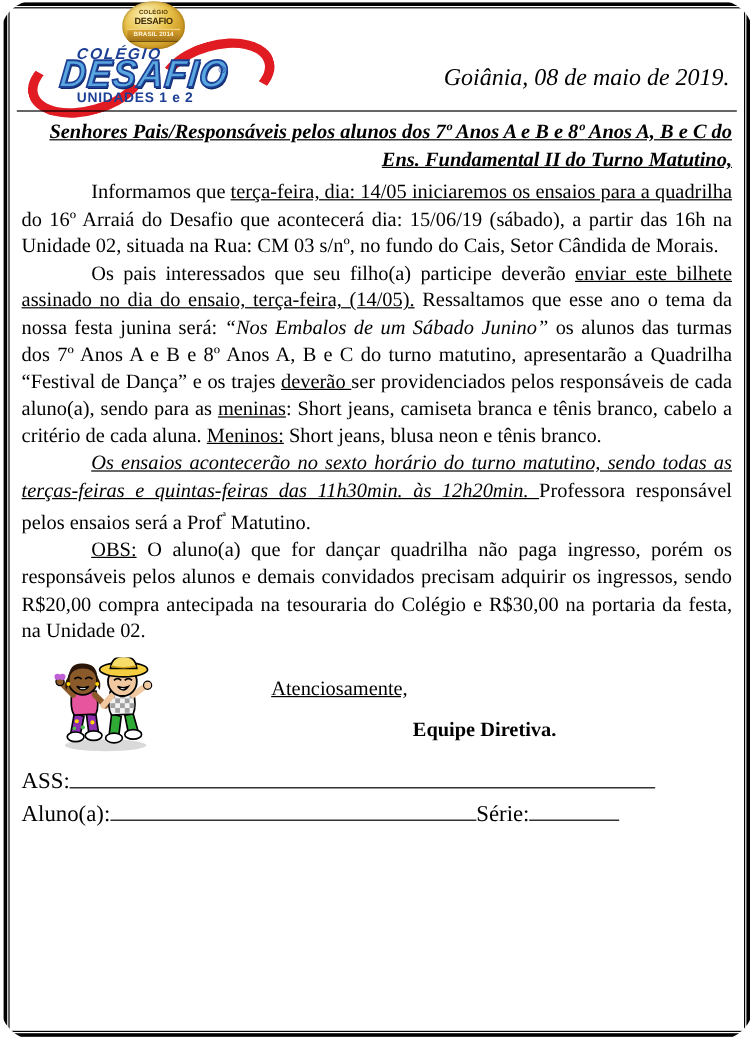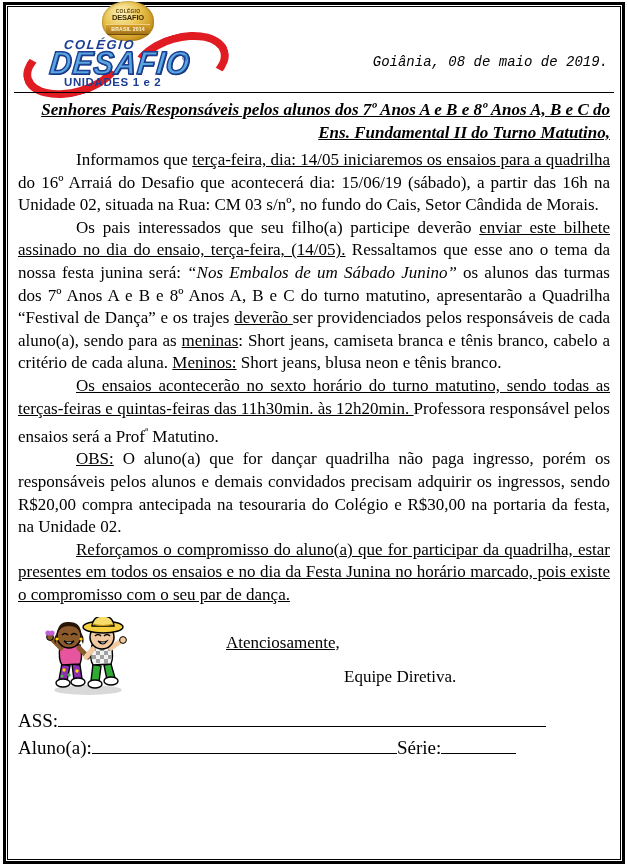--- a/index.html
+++ b/index.html
@@ -11,20 +11,21 @@
     font-family: "Liberation Serif", "DejaVu Serif", serif;
     color: #000000;
   }
   #page {
     position: relative;
     width: 628px;
     height: 867px;
     box-sizing: border-box;
     background: #ffffff;
     overflow: hidden;
+    border-radius: 30px;
   }
   
   .frame-outer {
     position: absolute;
     left: 3px;
     top: 2px;
     right: 3px;
     bottom: 3px;
     border: 3px solid #000;
     box-sizing: border-box;
@@ -173,23 +174,22 @@
     font-size: 11.5px;
     font-weight: bold;
     color: #1c3f94;
     letter-spacing: .6px;
   }
   .date-line {
     position: absolute;
     right: 6px;
     top: 44px;
     font-style: italic;
-    font-size: 14px;
+    font-size: 20px;
     white-space: nowrap;
-    font-family: Liberation Mono, monospace;
   }
   .hr-head {
     position: absolute;
     left: 0;
     right: 0;
     top: 82px;
     border-top: 1px solid #000;
   }
 
   
@@ -207,21 +207,21 @@
     padding: 0 4px;
     text-align: justify;
     text-justify: inter-word;
     font-size: 17px;
     line-height: 22.6px;
     text-indent: 58px;
   }
   p.p-gap { margin-top: 5px; }
   .b  { font-weight: normal; }
   .u  { text-decoration: underline; }
-  .i  { }
+  .i  { font-style: italic; }
   .bi { font-weight: normal; font-style: italic; margin-top: 20px; }
   .sup { font-size: 0.64em; vertical-align: super; }
 
   .closing-wrap {
     position: relative;
     margin-top: 10px;
     height: 88px;
   }
   .clipart {
     position: absolute;
@@ -235,20 +235,21 @@
     left: 212px;
     top: 16px;
     font-size: 17px;
     text-decoration: underline;
   }
   .sign-equipe {
     position: absolute;
     left: 330px;
     top: 50px;
     font-size: 17px;
+    font-weight: bold;
   }
 
   .fields {
     margin-top: 2px;
     padding: 0 4px;
     font-size: 19px;
     line-height: 27px;
   }
   .fld-row { white-space: nowrap; }
   .rule {
@@ -296,21 +297,20 @@
     </div>
 
     <p class="para p-gap"><span>Informamos </span><span class="b">que </span><span class="b u">terça-feira, dia: 14/05 iniciaremos os ensaios para a quadrilha</span><span class="b"> do 16º Arraiá do Desafio </span><span>que acontecerá dia: </span><span class="b">15/06/19 (sábado), a partir das 16h na Unidade 02</span><span>, situada na Rua: CM 03 s/nº, no fundo do Cais, Setor Cândida de Morais.</span></p>
 
     <p class="para"><span>Os pais interessados que seu filho(a) participe deverão </span><span class="b u">enviar este bilhete assinado no dia do ensaio, terça-feira, (14/05).</span><span> Ressaltamos que esse ano o tema da nossa festa junina será: </span><span class="bi">“Nos Embalos de um Sábado Junino”</span><span> os alunos das turmas dos 7º Anos A e B e 8º Anos A, B e C do turno matutino, </span><span class="b">apresentarão a Quadrilha “Festival de Dança” e os trajes </span><span class="b u">deverão </span><span>ser providenciados pelos responsáveis de cada aluno(a), sendo para as </span><span class="b u">meninas</span><span>: Short jeans, camiseta branca e tênis branco, cabelo a critério de cada aluna. </span><span class="b u">Meninos:</span><span> Short jeans, blusa neon e tênis branco.</span></p>
 
     <p class="para"><span class="i u">Os ensaios acontecerão no sexto horário do turno matutino, sendo todas as terças-feiras e quintas-feiras das 11h30min. às 12h20min. </span><span>Professora responsável pelos ensaios será a Prof</span><span class="sup">ª</span><span> Matutino.</span></p>
 
     <p class="para"><span class="b u">OBS:</span><span class="b"> O aluno(a) que for dançar quadrilha não paga ingresso, porém os responsáveis pelos alunos e demais convidados precisam adquirir os ingressos, sendo R$20,00 compra antecipada na tesouraria do Colégio e R$30,00 na portaria da festa, na Unidade 02.</span></p>
 
-    <p class="para"><span class="u">Reforçamos o compromisso do aluno(a) que for participar da quadrilha, estar presentes em todos os ensaios e no dia da Festa Junina no horário marcado, pois existe o compromisso com o seu par de dança.</span></p>
 
     <div class="closing-wrap">
 
       <svg class="clipart" viewBox="0 0 104 80">
 
         <ellipse cx="52" cy="73" rx="34" ry="5" fill="#d9d9d9"></ellipse>
 
         <path d="M26 46 L23 63 L31 64 L34 49 Z" fill="#8e2fb0" stroke="#000" stroke-width="1.4"></path>
         <path d="M36 47 L38 63 L46 62 L44 48 Z" fill="#8e2fb0" stroke="#000" stroke-width="1.4"></path>
 

